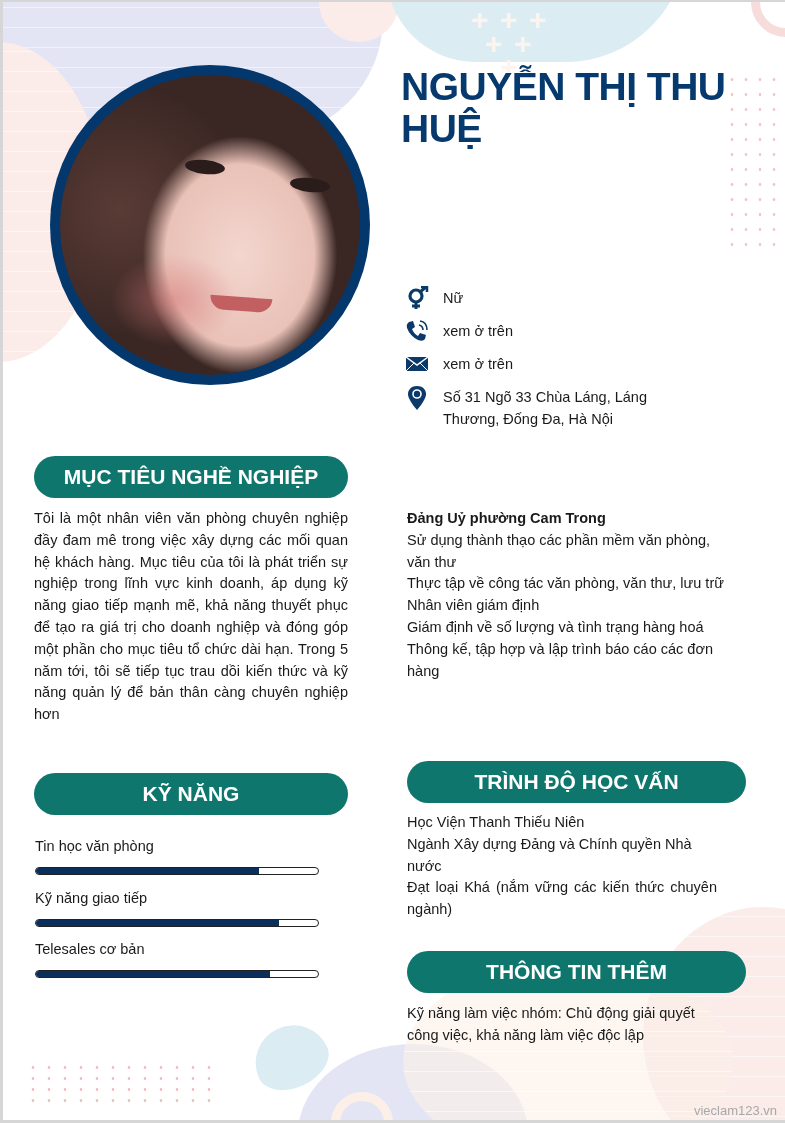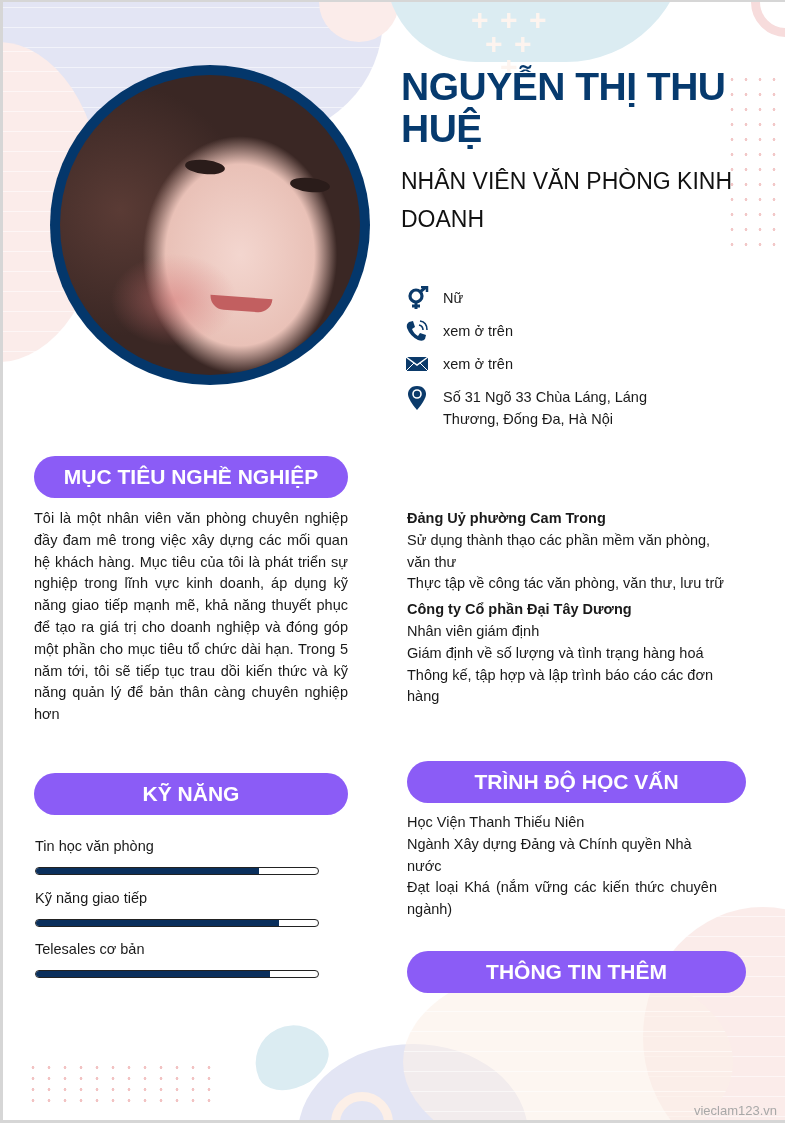--- a/index.html
+++ b/index.html
@@ -47,21 +47,21 @@
     position: absolute; left: 398px; top: 160px; width: 340px;
     font-size: 23px; line-height: 38px; color: #111;
   }
   .contact { position: absolute; left: 402px; top: 284px; width: 250px; }
   .contact-row { display: flex; align-items: flex-start; height: 33px; }
   .contact-row .ico { width: 24px; height: 24px; margin-right: 14px; flex: 0 0 24px; color: #0b3a6a; }
   .contact-row .txt { font-size: 14.5px; line-height: 22px; color: #1a1a1a; padding-top: 1px; }
   .contact-row.addr { height: 44px; }
 
   .section-pill {
-    position: absolute; height: 42px; border-radius: 21px; background: #8b5cf6;
+    position: absolute; height: 42px; border-radius: 21px; background: #0f766e;
     color: #fff; font-weight: bold; font-size: 21px; text-align: center; line-height: 42px;
   }
   .para { position: absolute; font-size: 14.5px; line-height: 21.8px; color: #1a1a1a; }
   .justify { text-align: justify; }
   .para .b { font-weight: bold; }
 
   .skill { position: absolute; left: 32px; width: 284px; }
   .skill .label { font-size: 14.5px; line-height: 20px; color: #1a1a1a; }
   .skill .bar {
     margin-top: 11px; height: 8px; width: 284px; border: 1.5px solid #222;
@@ -98,21 +98,20 @@
 
   <div class="photo-ring">
     <div class="photo">
       <div class="eye" style="left:125px;top:85px;transform:rotate(6deg);"></div>
       <div class="eye" style="left:230px;top:103px;transform:rotate(6deg);"></div>
       <div class="mouth" style="left:150px;top:222px;transform:rotate(4deg);"></div>
     </div>
   </div>
 
   <div class="name">NGUYỄN THỊ THU HUỆ</div>
-  <div class="jobtitle">NHÂN VIÊN VĂN PHÒNG KINH DOANH</div>
 
   <div class="contact">
     <div class="contact-row">
       <span class="ico">
         <svg width="24" height="24" viewBox="0 0 24 24">
             <circle cx="11" cy="10" r="6" fill="none" stroke="#0b3a6a" stroke-width="3.2"></circle>
             <line x1="11" y1="16" x2="11" y2="23" stroke="#0b3a6a" stroke-width="3"></line>
             <line x1="7" y1="20" x2="15" y2="20" stroke="#0b3a6a" stroke-width="3"></line>
             <line x1="15" y1="6" x2="21" y2="1" stroke="#0b3a6a" stroke-width="3"></line>
             <polyline points="16,1 22,1 22,6" fill="none" stroke="#0b3a6a" stroke-width="2.5"></polyline>
@@ -172,29 +171,29 @@
     <div class="label">Telesales cơ bản</div>
     <div class="bar">
         <div class="fill" style="width:83%;"></div>
       </div>
   </div>
 
   <div class="para" style="left:404px;top:506px;width:320px;">
     <div class="b">Đảng Uỷ phường Cam Trong</div>
     <div>Sử dụng thành thạo các phần mềm văn phòng, văn thư</div>
     <div>Thực tập về công tác văn phòng, văn thư, lưu trữ</div>
-    <div class="b" style="margin-top:4px;">Công ty Cổ phần Đại Tây Dương</div>
     <div>Nhân viên giám định</div>
     <div>Giám định về số lượng và tình trạng hàng hoá</div>
     <div>Thông kế, tập hợp và lập trình báo cáo các đơn hàng</div>
   </div>
 
   <div class="section-pill" style="left:404px;top:759px;width:339px;">TRÌNH ĐỘ HỌC VẤN</div>
   <div class="para" style="left:404px;top:810px;width:310px;">
     <div>Học Viện Thanh Thiếu Niên</div>
     <div>Ngành Xây dựng Đảng và Chính quyền Nhà nước</div>
     <div class="justify">Đạt loại Khá (nắm vững các kiến thức chuyên ngành)</div>
   </div>
 
   <div class="section-pill" style="left:404px;top:949px;width:339px;">THÔNG TIN THÊM</div>
+  <div class="para" style="left:404px;top:1001px;width:300px;">Kỹ năng làm việc nhóm: Chủ động giải quyết công việc, khả năng làm việc độc lập</div>
 
   <div class="watermark">vieclam123.vn</div>
 </div>
 
 </body></html>

